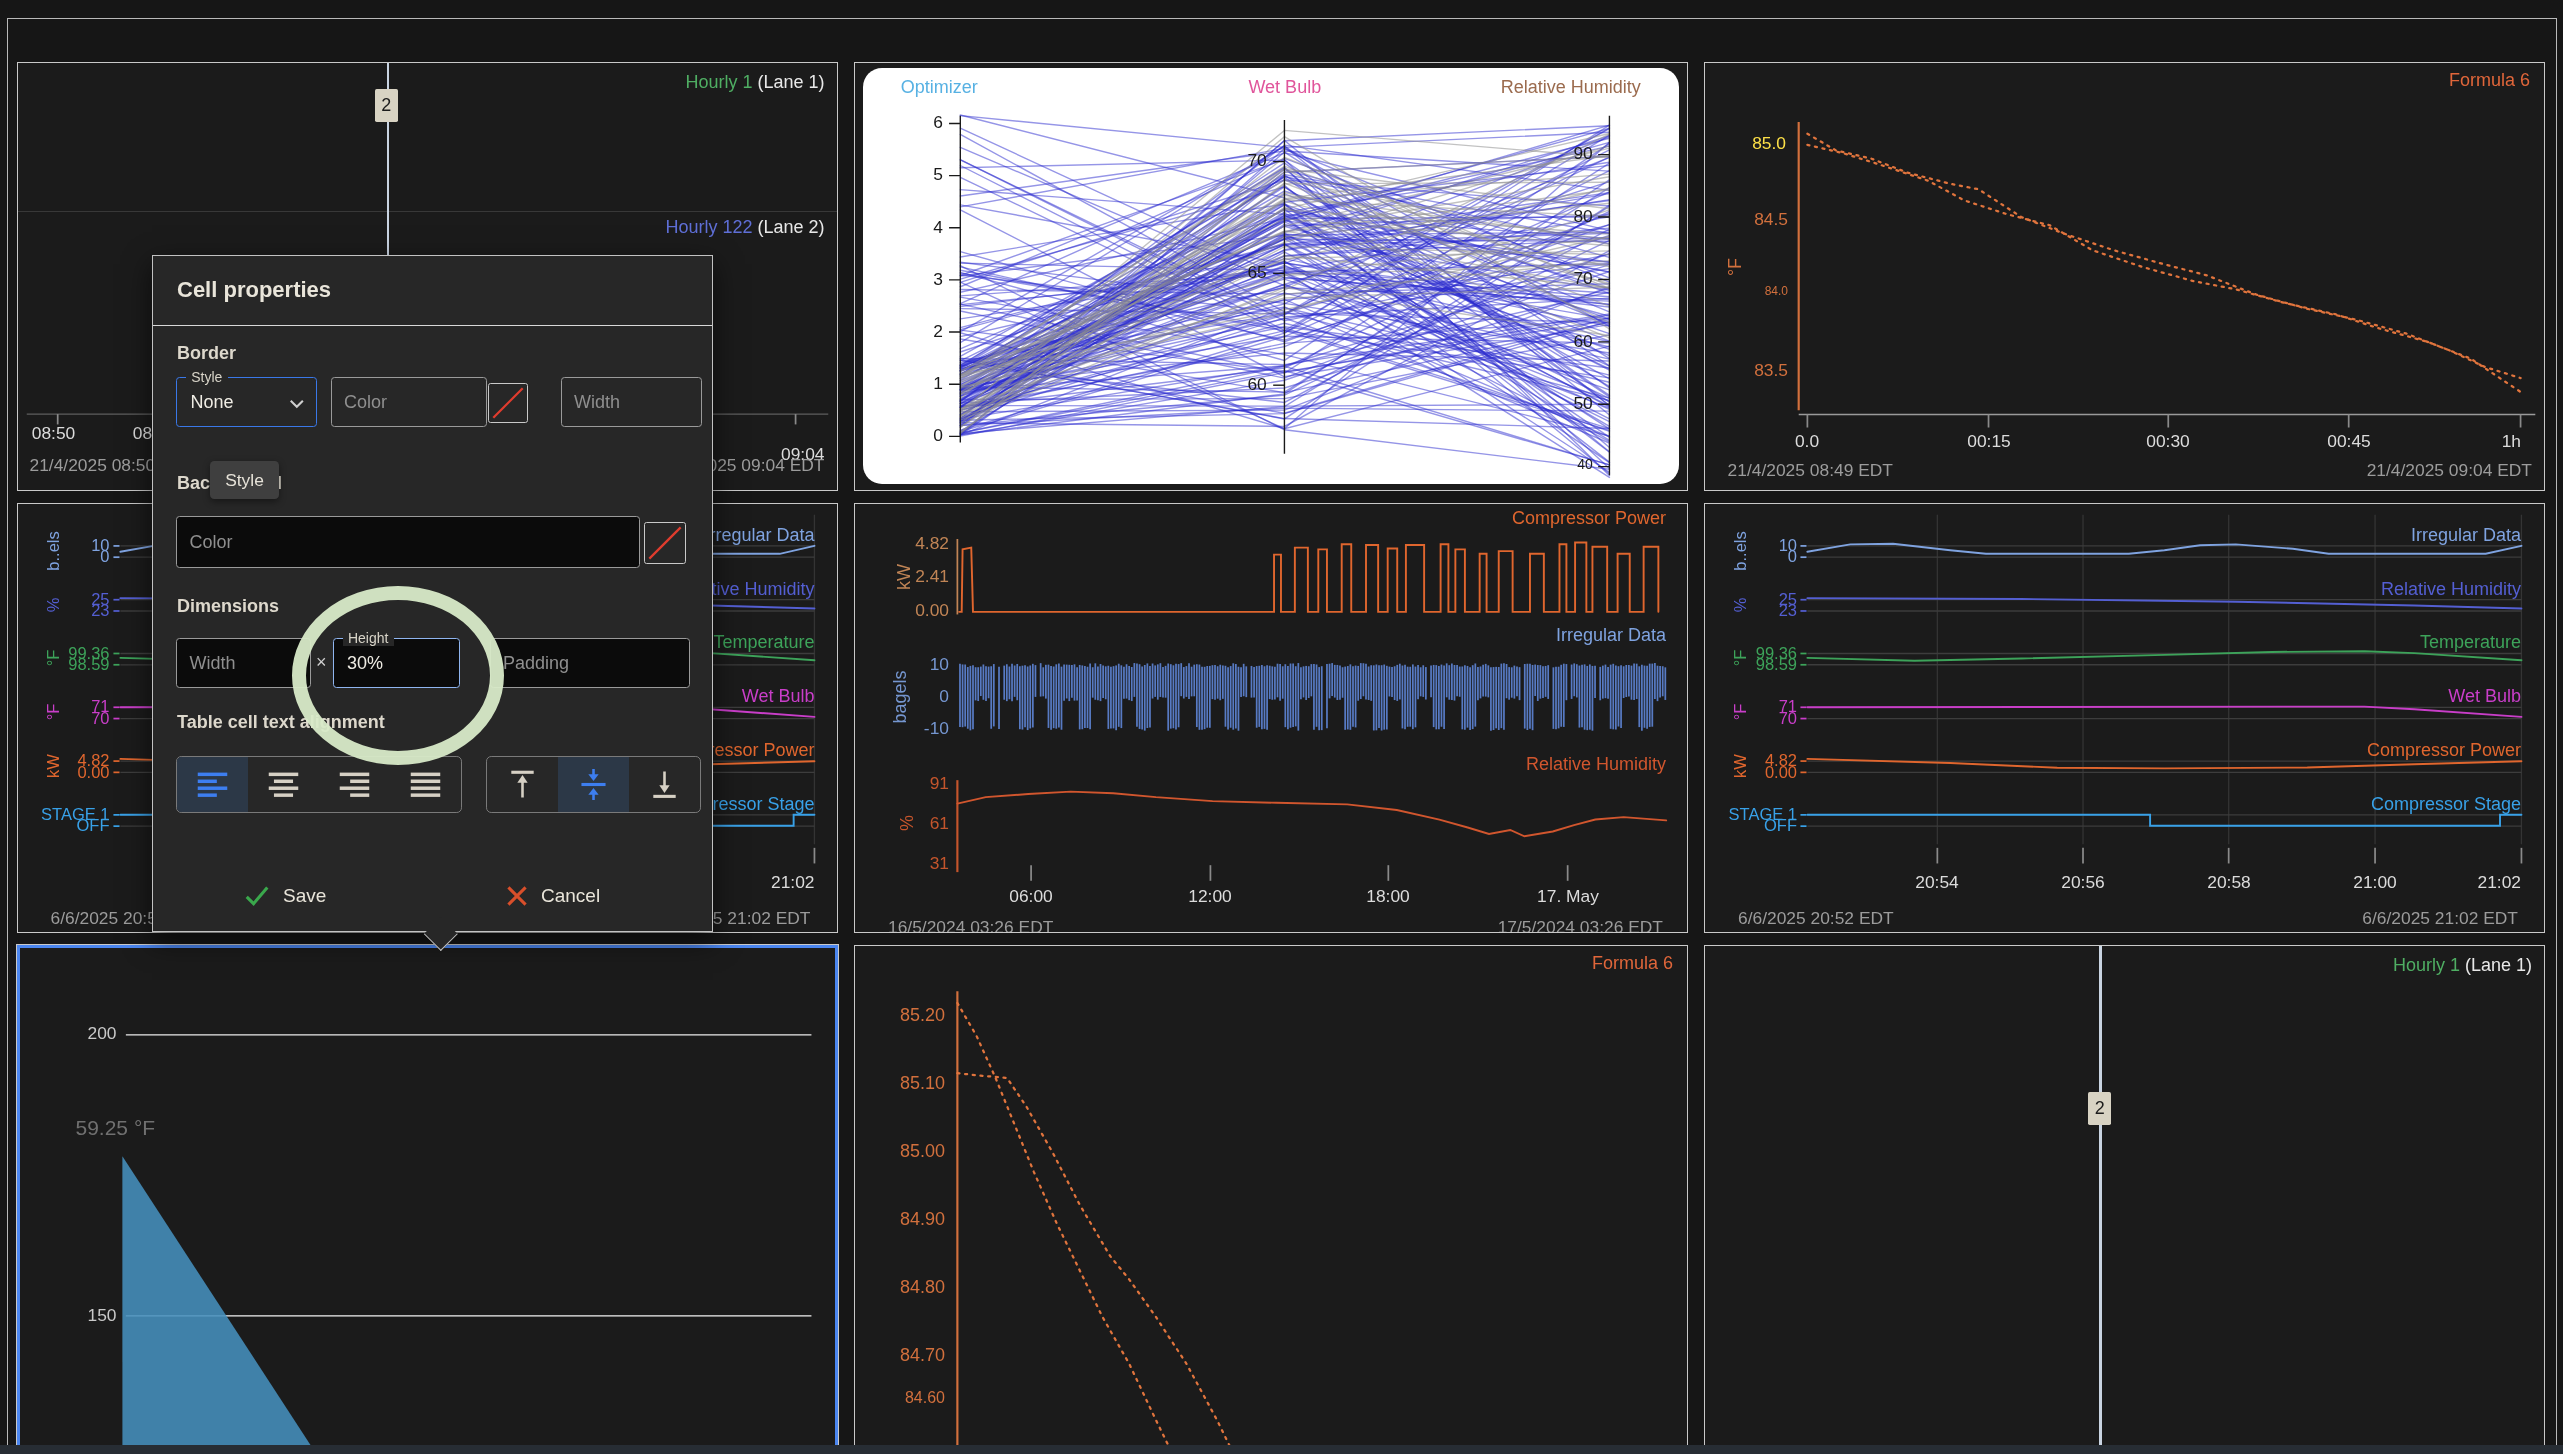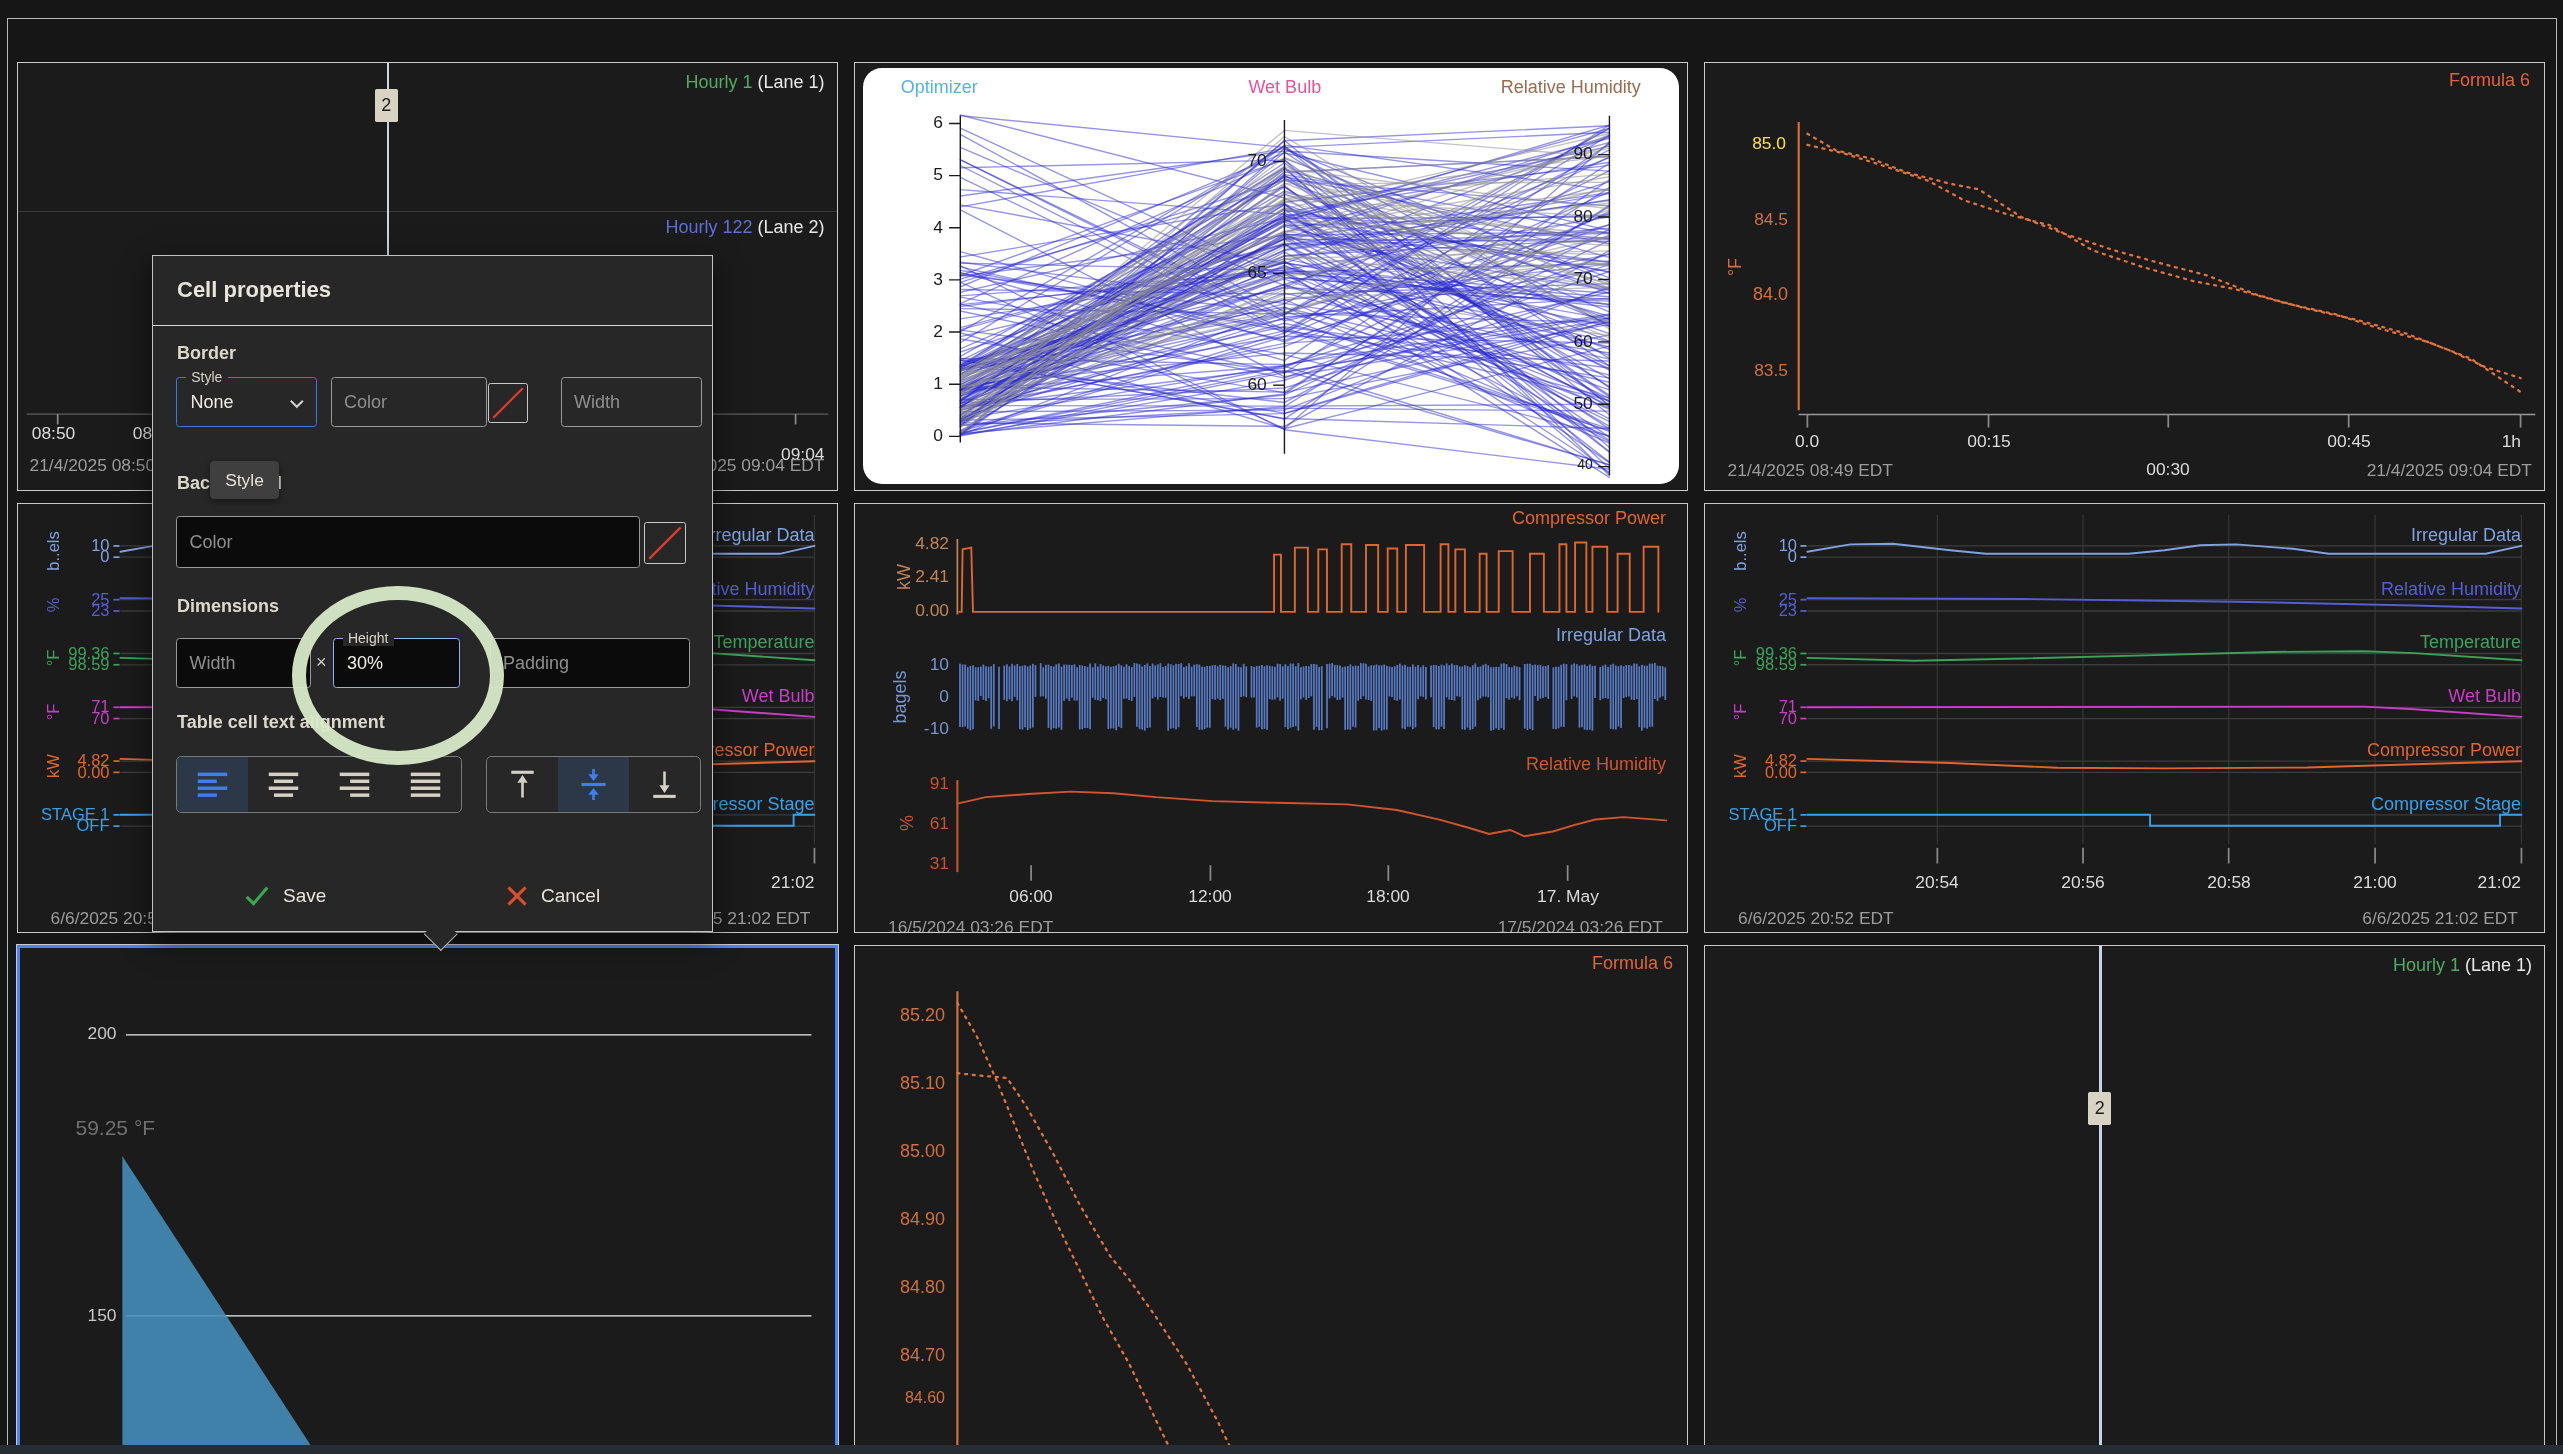--- a/index.html
+++ b/index.html
@@ -322,26 +322,26 @@
         <polyline points="118.0,94.2 159.1,103.8 200.2,116.6 257.7,135.8 298.8,158.2 348.2,174.2 397.5,187.0 446.8,215.8 504.3,235.0 561.9,251.0 611.2,260.6 668.7,276.6 726.3,289.4 775.6,305.4 833.1,321.4 882.5,340.6 940.0,379.0" fill="none" stroke="#e0743d" stroke-width="2.6" stroke-linecap="round" stroke-opacity="1" stroke-dasharray="2.4 6.5"></polyline>
         <line x1="108" y1="405" x2="957" y2="405" stroke="#9a9a9a" stroke-width="2"></line>
         <line x1="118" y1="405" x2="118" y2="420" stroke="#8a8a8a" stroke-width="2"></line>
         <line x1="326.788" y1="405" x2="326.788" y2="420" stroke="#8a8a8a" stroke-width="2"></line>
         <line x1="533.932" y1="405" x2="533.932" y2="420" stroke="#8a8a8a" stroke-width="2"></line>
         <line x1="741.898" y1="405" x2="741.898" y2="420" stroke="#8a8a8a" stroke-width="2"></line>
         <line x1="940" y1="405" x2="940" y2="420" stroke="#8a8a8a" stroke-width="2"></line>
       </svg>
       <div style="position: absolute; left: 81px; top: 70px; font-size: 17.4px; color: #fde047; white-space: nowrap; font-weight: normal; transform: translateX(-100%);">85.0</div>
       <div style="position: absolute; left: 83px; top: 146px; font-size: 17.4px; color: rgb(210, 112, 61); white-space: nowrap; font-weight: normal; transform: translateX(-100%);">84.5</div>
-      <div style="position: absolute; left: 83px; top: 221px; font-size: 18px; color: rgb(210, 112, 61); white-space: nowrap; font-weight: normal; transform: translateX(-100%);">84.0</div>
+      <div style="position: absolute; left: 83px; top: 221px; font-size: 12px; color: rgb(210, 112, 61); white-space: nowrap; font-weight: normal; transform: translateX(-100%);">84.0</div>
       <div style="position: absolute; left: 83px; top: 297px; font-size: 17.4px; color: rgb(210, 112, 61); white-space: nowrap; font-weight: normal; transform: translateX(-100%);">83.5</div>
       <div style="position: absolute; left: 29.5px; top: 204px; font-size: 18px; color: rgb(210, 112, 61); white-space: nowrap; font-weight: normal; transform-origin: center center; transform: translate(-50%, -50%) rotate(-90deg);">°F</div>
       <div style="position: absolute; left: 102px; top: 368px; font-size: 17.4px; color: rgb(220, 220, 220); white-space: nowrap; font-weight: normal; transform: translateX(-50%);">0.0</div>
       <div style="position: absolute; left: 284px; top: 368px; font-size: 17.4px; color: rgb(220, 220, 220); white-space: nowrap; font-weight: normal; transform: translateX(-50%);">00:15</div>
-      <div style="position: absolute; left: 463px; top: 368px; font-size: 17.4px; color: rgb(220, 220, 220); white-space: nowrap; font-weight: normal; transform: translateX(-50%); margin-top: 28px;">00:30</div>
+      <div style="position: absolute; left: 463px; top: 368px; font-size: 17.4px; color: rgb(220, 220, 220); white-space: nowrap; font-weight: normal; transform: translateX(-50%);">00:30</div>
       <div style="position: absolute; left: 644px; top: 368px; font-size: 17.4px; color: rgb(220, 220, 220); white-space: nowrap; font-weight: normal; transform: translateX(-50%);">00:45</div>
       <div style="position: absolute; left: 816px; top: 368px; font-size: 17.4px; color: rgb(220, 220, 220); white-space: nowrap; font-weight: normal; transform: translateX(-100%);">1h</div>
       <div style="position: absolute; left: 22.6px; top: 397px; font-size: 17.4px; color: rgb(156, 156, 156); white-space: nowrap; font-weight: normal;">21/4/2025 08:49 EDT</div>
       <div style="position: absolute; left: 827px; top: 397px; font-size: 17.4px; color: rgb(156, 156, 156); white-space: nowrap; font-weight: normal; transform: translateX(-100%);">21/4/2025 09:04 EDT</div>
     </div>
 
   <div id="cell-a1m" class="cell" style="left:16.5px;top:503px;width:821px;height:430px">
       <svg width="819" height="430" style="position: absolute; left: 0px; top: 0px;" viewBox="0 0 944 495">
         <line x1="263.6" y1="12" x2="263.6" y2="392" stroke="#343434" stroke-width="1.5"></line>
         <line x1="426.8" y1="12" x2="426.8" y2="392" stroke="#343434" stroke-width="1.5"></line>

